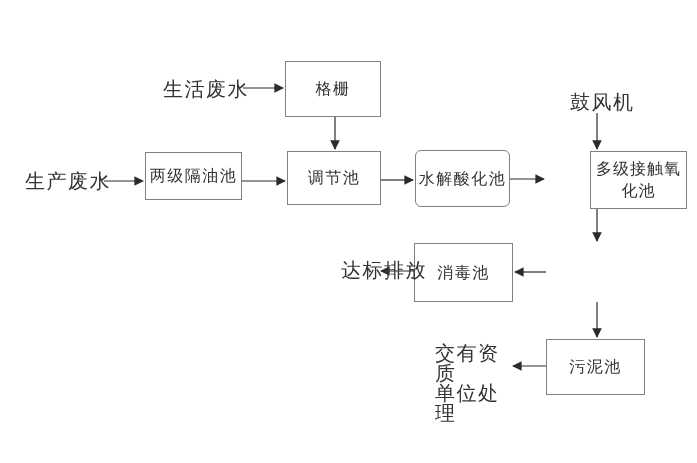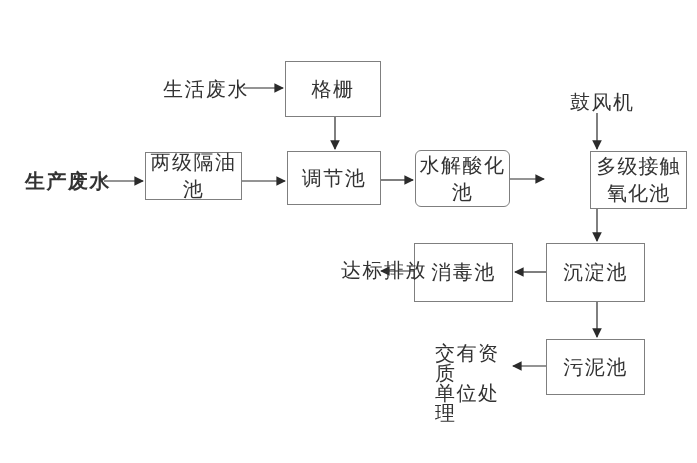--- a/index.html
+++ b/index.html
@@ -25,21 +25,21 @@
   }
   .node {
     position: absolute;
     box-sizing: border-box;
     border: 1px solid #7f7f7f;
     background: #ffffff;
     display: flex;
     align-items: center;
     justify-content: center;
     text-align: center;
-    font-size: 20px;
+    font-size: 16px;
     letter-spacing: 1.5px;
     line-height: 1.35;
     color: #333333;
   }
   .flabel {
     position: absolute;
     font-size: 20px;
     letter-spacing: 1.5px;
     line-height: 20px;
     color: #333333;
@@ -51,21 +51,21 @@
   #node-tiaojie   { left: 287px; top: 151px; width: 94px; height: 54px; }
   #node-shuijie   { left: 415px; top: 150px; width: 95px; height: 57px; border-radius: 6px; }
   #node-duoji     { left: 546px; top: 151px; width: 97px; height: 58px;
                     padding: 0 4px; letter-spacing: 1px; margin-left: 44px; }
   #node-duoji span{ display: inline-block; width: 86px; }
   #node-chendian  { left: 546px; top: 243px; width: 99px; height: 59px; }
   #node-xiaodu    { left: 414px; top: 243px; width: 99px; height: 59px; }
   #node-wuni      { left: 546px; top: 339px; width: 99px; height: 56px; }
   
   #label-shenghuo { left: 163px; top: 79px; }
-  #label-shengchan{ left: 25px;  top: 171px; font-weight: bold; }
+  #label-shengchan{ left: 25px;  top: 171px; }
   #label-gufengji { left: 570px; top: 92px; }
   #label-dabiao   { left: 297px; top: 260px; margin-left: 44px; }
   #label-jiaoyou  { left: 435px; top: 343px; white-space: normal; width: 80px; }
 </style>
 </head>
 <body>
 
 <div id="canvas">
 
   <svg id="connector-layer" viewBox="0 0 697 463" xmlns="http://www.w3.org/2000/svg">
@@ -91,21 +91,20 @@
     </g>
   </svg>
 
   <div class="node" id="node-geshan">格栅</div>
   <div class="node" id="node-liangji">两级隔油池</div>
   <div class="node" id="node-tiaojie">调节池</div>
   <div class="node" id="node-shuijie">水解酸化池</div>
   <div class="node" id="node-duoji">
     <span>多级接触氧化池</span>
   </div>
-  <div class="node" id="node-chendian">沉淀池</div>
   <div class="node" id="node-xiaodu">消毒池</div>
   <div class="node" id="node-wuni">污泥池</div>
 
   <div class="flabel" id="label-shenghuo">生活废水</div>
   <div class="flabel" id="label-shengchan">生产废水</div>
   <div class="flabel" id="label-gufengji">鼓风机</div>
   <div class="flabel" id="label-dabiao">达标排放</div>
   <div class="flabel" id="label-jiaoyou">
     <span>交有资质</span><br>
     <span>单位处理</span>

